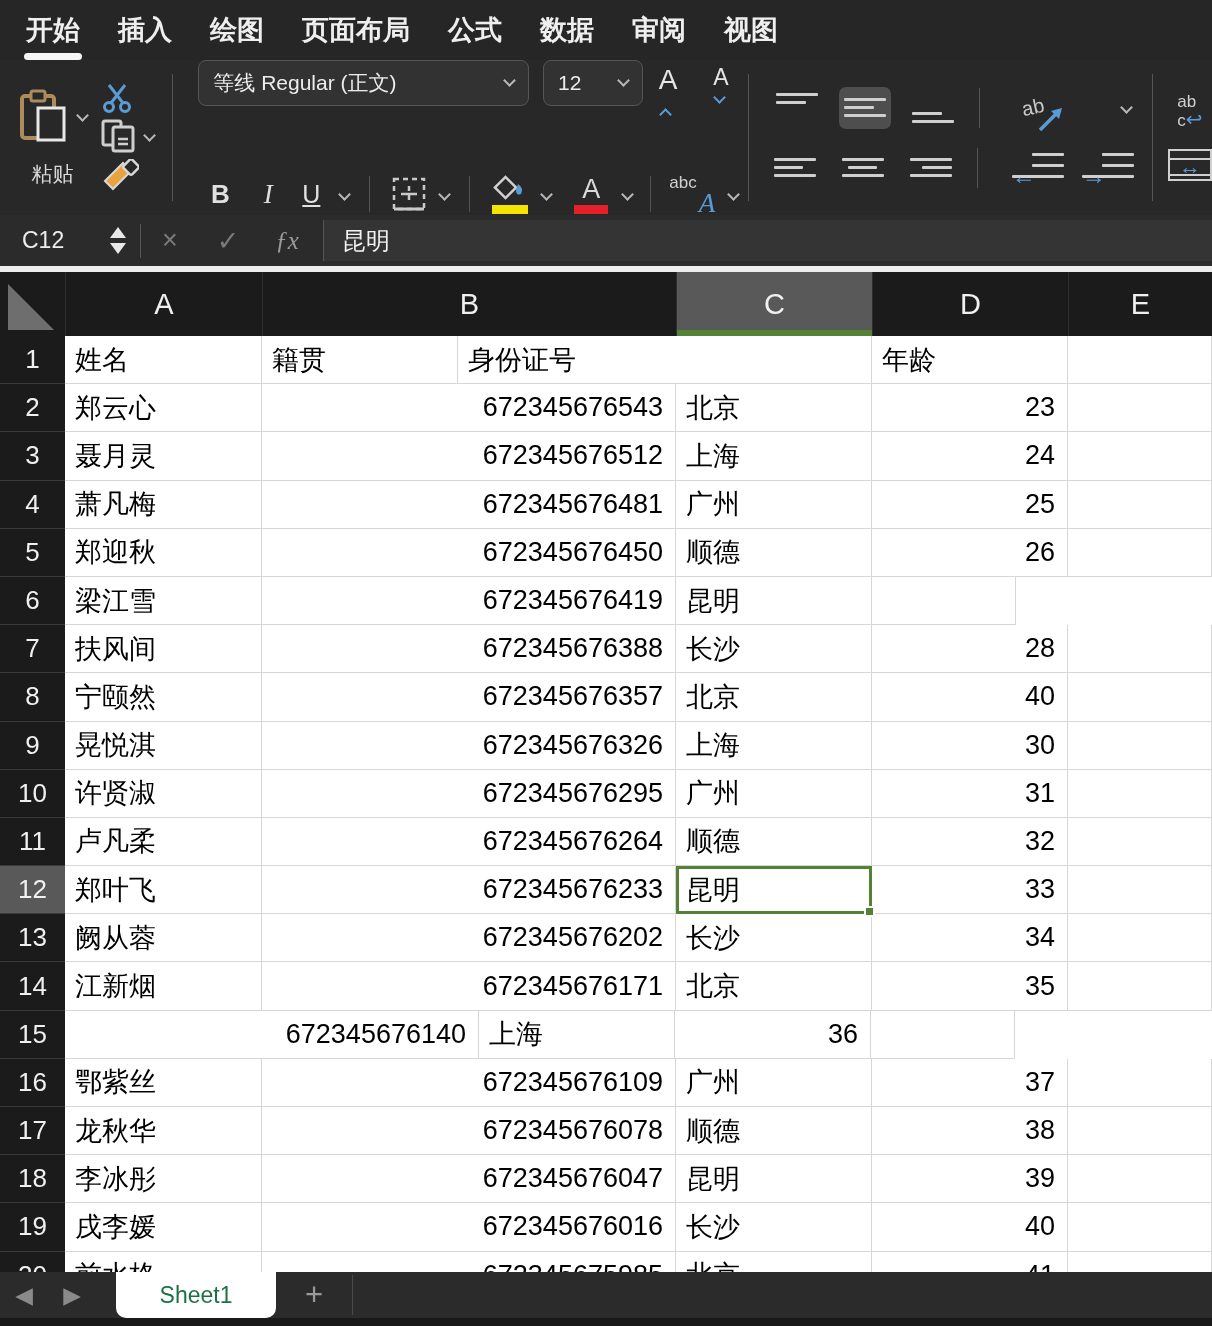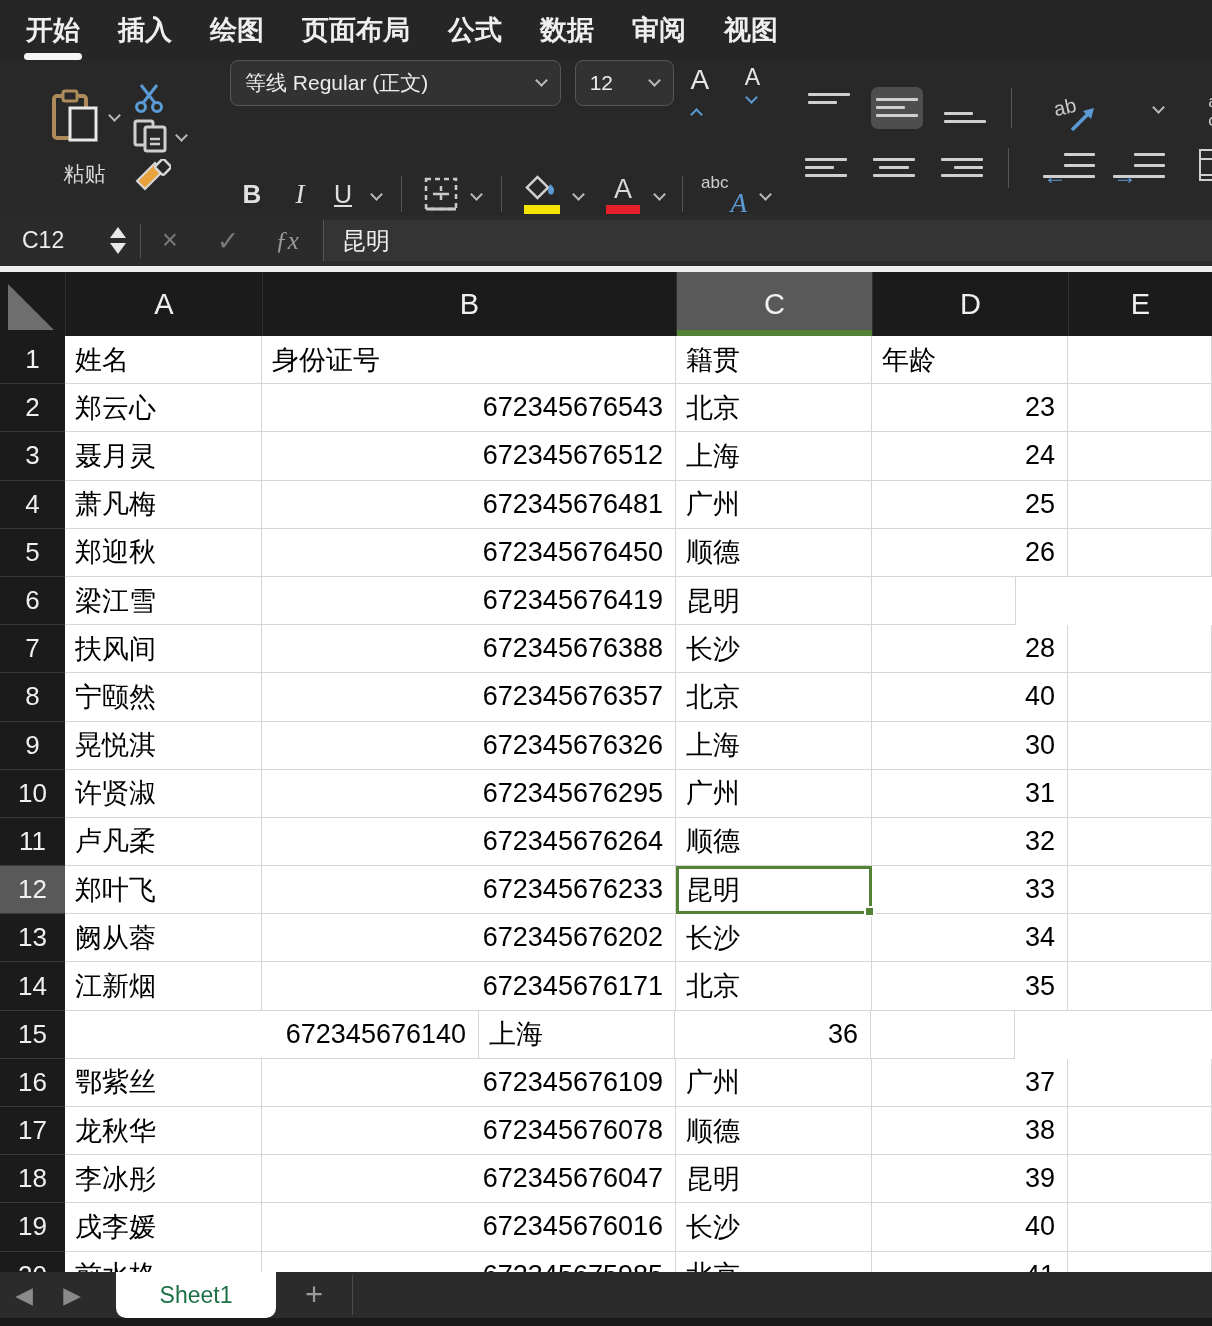--- a/index.html
+++ b/index.html
@@ -13,21 +13,21 @@
   .menubar{position:absolute;top:0;left:0;right:0;height:60px;background:#262626;
     display:flex;align-items:center;gap:34px;padding:0 0 0 24px;}
   .mtab{position:relative;color:#efefef;font-size:27px;font-weight:700;cursor:default;padding:4px 2px;}
   .mtab.active::after{content:"";position:absolute;left:0;right:0;bottom:-8px;height:7px;border-radius:4px;background:#f5f5f5;}
   
   .toolbar{position:absolute;top:60px;left:0;right:0;height:155px;background:#282828;display:flex;}
   .vdiv{width:1px;background:#555;margin:14px 0;}
   .grp{display:flex;align-items:center;}
   .chev{width:9px;height:9px;border-right:2.5px solid #b9b9b9;border-bottom:2.5px solid #b9b9b9;transform:rotate(45deg);display:inline-block;margin-left:8px;flex:none;}
   .chev.up{transform:rotate(-135deg);}
-  .paste-grp{flex-direction:column;justify-content:center;padding:0 14px 0 38px;gap:16px;margin-left:12px;}
+  .paste-grp{flex-direction:column;justify-content:center;padding:0 14px 0 18px;gap:16px;}
   .paste-top{display:flex;align-items:center;}
   .paste-label{color:#d8d8d8;font-size:21px;}
   .cutcopy{flex-direction:column;align-items:flex-start;justify-content:center;gap:6px;padding-right:18px;}
   .ccrow{display:flex;align-items:center;}
   .fontgrp{flex-direction:column;align-items:flex-start;justify-content:space-between;padding:0 10px 0 26px;gap:10px;}
   .selbox{display:flex;align-items:center;background:#323232;border:1px solid #555;border-radius:8px;height:46px;padding:0 14px;color:#ececec;font-size:21px;}
   .fontbox{width:340px;justify-content:space-between;}
   .sizebox{width:102px;justify-content:space-between;margin-left:14px;}
   .fontrow2{display:flex;align-items:center;gap:4px;}
   .tbtn{display:flex;align-items:center;justify-content:center;color:#e0e0e0;cursor:default;}
@@ -327,22 +327,22 @@
         </div>
       <div class="colhdr c-a">A</div>
       <div class="colhdr c-b">B</div>
       <div class="colhdr c-c selected">C</div>
       <div class="colhdr c-d">D</div>
       <div class="colhdr c-e">E</div>
     </div>
     <div class="grid-row">
       <div class="rowhdr">1</div>
       <div class="cell c-a">姓名</div>
+      <div class="cell c-c">籍贯</div>
       <div class="cell c-b">身份证号</div>
-      <div class="cell c-c">籍贯</div>
       <div class="cell c-d">年龄</div>
       <div class="cell c-e"></div>
     </div>
     <div id="grid-body">
         <div class="grid-row">
           <div class="rowhdr">2</div>
           <div class="cell c-a">郑云心</div>
           <div class="cell c-b num">672345676543</div>
           <div class="cell c-c">北京</div>
           <div class="cell c-d num">23</div>

